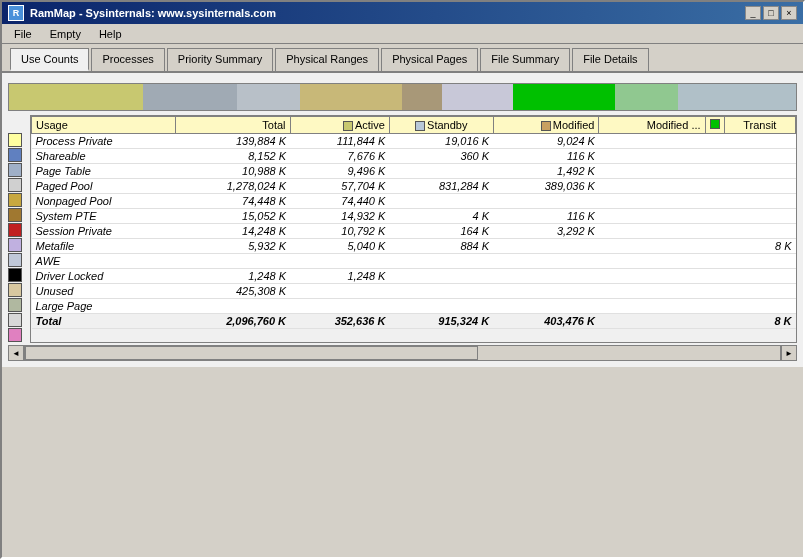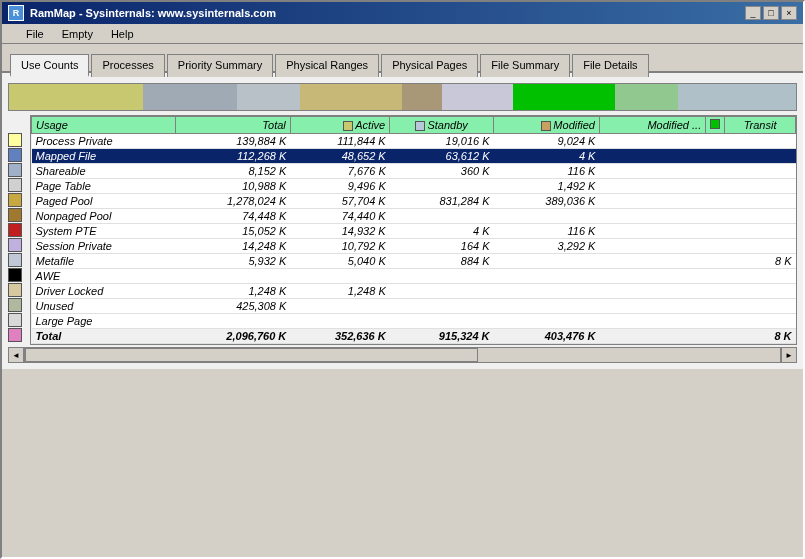--- a/index.html
+++ b/index.html
@@ -54,21 +54,21 @@
       display: flex;
       align-items: center;
       justify-content: center;
       cursor: pointer;
       color: #000;
     }
 
     
     .menu-bar {
       background: #d4d0c8;
-      padding: 2px 20px;
+      padding: 2px 8px;
       display: flex;
       gap: 10px;
       border-bottom: 1px solid #808080;
       height: 20px;
       align-items: center;
     }
     .menu-item {
       padding: 1px 4px;
       cursor: pointer;
       font-size: 11px;
@@ -83,21 +83,21 @@
       border-bottom: 2px solid #808080;
     }
     .tab {
       padding: 4px 10px;
       border: 1px solid #808080;
       border-bottom: none;
       background: #d4d0c8;
       cursor: pointer;
       font-size: 11px;
       position: relative;
-      top: 6px;
+      top: 0;
       margin-right: 2px;
     }
     .tab.active {
       background: #f0f0f0;
       font-weight: normal;
       border-bottom: 2px solid #f0f0f0;
       z-index: 1;
     }
 
     
@@ -146,22 +146,21 @@
       flex: 1;
       border: 1px solid #808080;
       overflow: hidden;
     }
     table {
       width: 100%;
       border-collapse: collapse;
       font-size: 11px;
     }
     thead tr {
-      background: #86efac;
-      font-style: italic;
+      background: #fef9c3;
     }
     thead th {
       padding: 2px 4px;
       border: 1px solid #808080;
       text-align: left;
       font-weight: normal;
       white-space: nowrap;
     }
     tbody tr {
       background: #fff;
@@ -335,30 +334,20 @@
             <tr>
               <td>Process Private</td>
               <td class="num">139,884 K</td>
               <td class="num">111,844 K</td>
               <td class="num">19,016 K</td>
               <td class="num">9,024 K</td>
               <td class="num"></td>
               <td></td>
               <td class="num"></td>
             </tr>
-            <tr class="selected">
-              <td>Mapped File</td>
-              <td class="num">112,268 K</td>
-              <td class="num">48,652 K</td>
-              <td class="num">63,612 K</td>
-              <td class="num">4 K</td>
-              <td class="num"></td>
-              <td></td>
-              <td class="num"></td>
-            </tr>
             <tr>
               <td>Shareable</td>
               <td class="num">8,152 K</td>
               <td class="num">7,676 K</td>
               <td class="num">360 K</td>
               <td class="num">116 K</td>
               <td class="num"></td>
               <td></td>
               <td class="num"></td>
             </tr>

